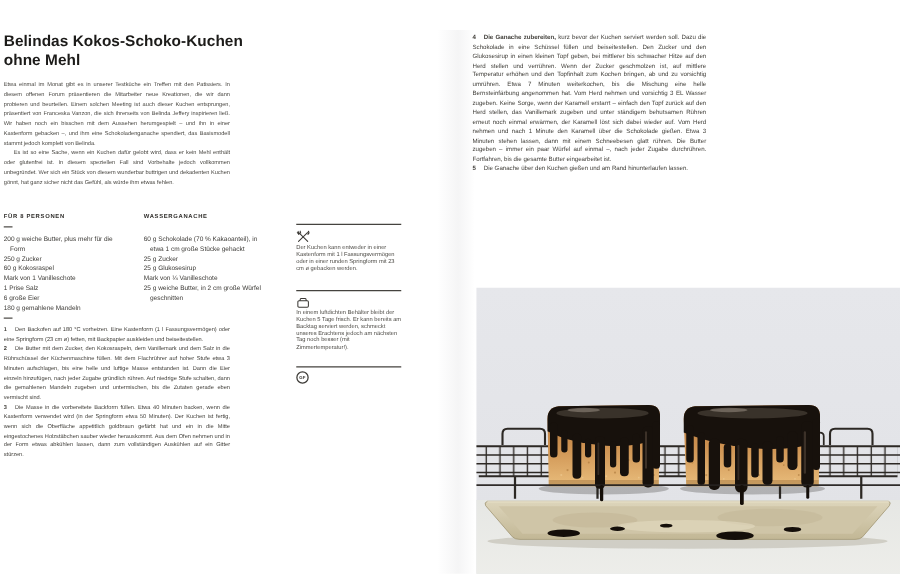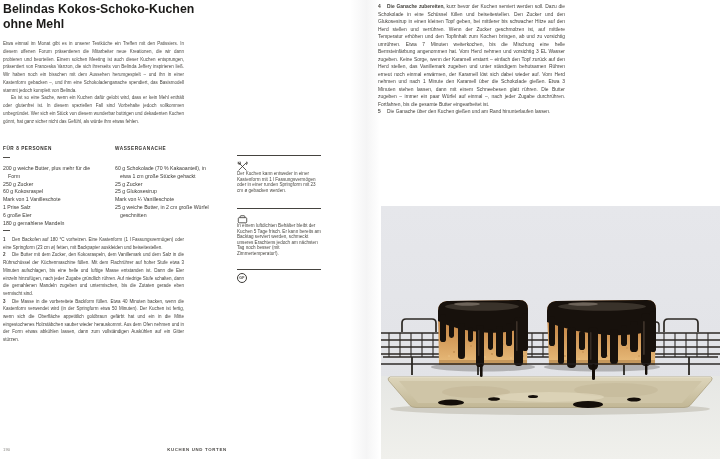--- a/index.html
+++ b/index.html
@@ -1,21 +1,21 @@
 <!DOCTYPE html>
 <html lang="de"><head>
 <meta charset="utf-8">
 <style>
   * { margin:0; padding:0; box-sizing:border-box; }
   html,body { width:720px; height:459px; }
   body {
     position:relative; overflow:hidden; background:#ffffff;
     font-family:"Liberation Sans","DejaVu Sans",sans-serif; color:#413f3b;
   }
-  .abs { position:absolute; }
+  .abs { position:absolute;margin-top:24px; }
   ul { list-style:none; }
 
   
   #title { left:3px; top:2px; width:216px; font-size:12.3px; line-height:15.2px;
            font-weight:700; color:#1c1b19; letter-spacing:.05px; }
   #intro { left:3px; top:40px; width:181px; font-size:4.5px; line-height:7.75px; color:#4a4843; }
   #intro p { text-align:justify; }
   #intro p.p2 { text-indent:8px; }
 
   .kicker { font-size:4.7px; font-weight:700; letter-spacing:.55px; color:#32302d; }

